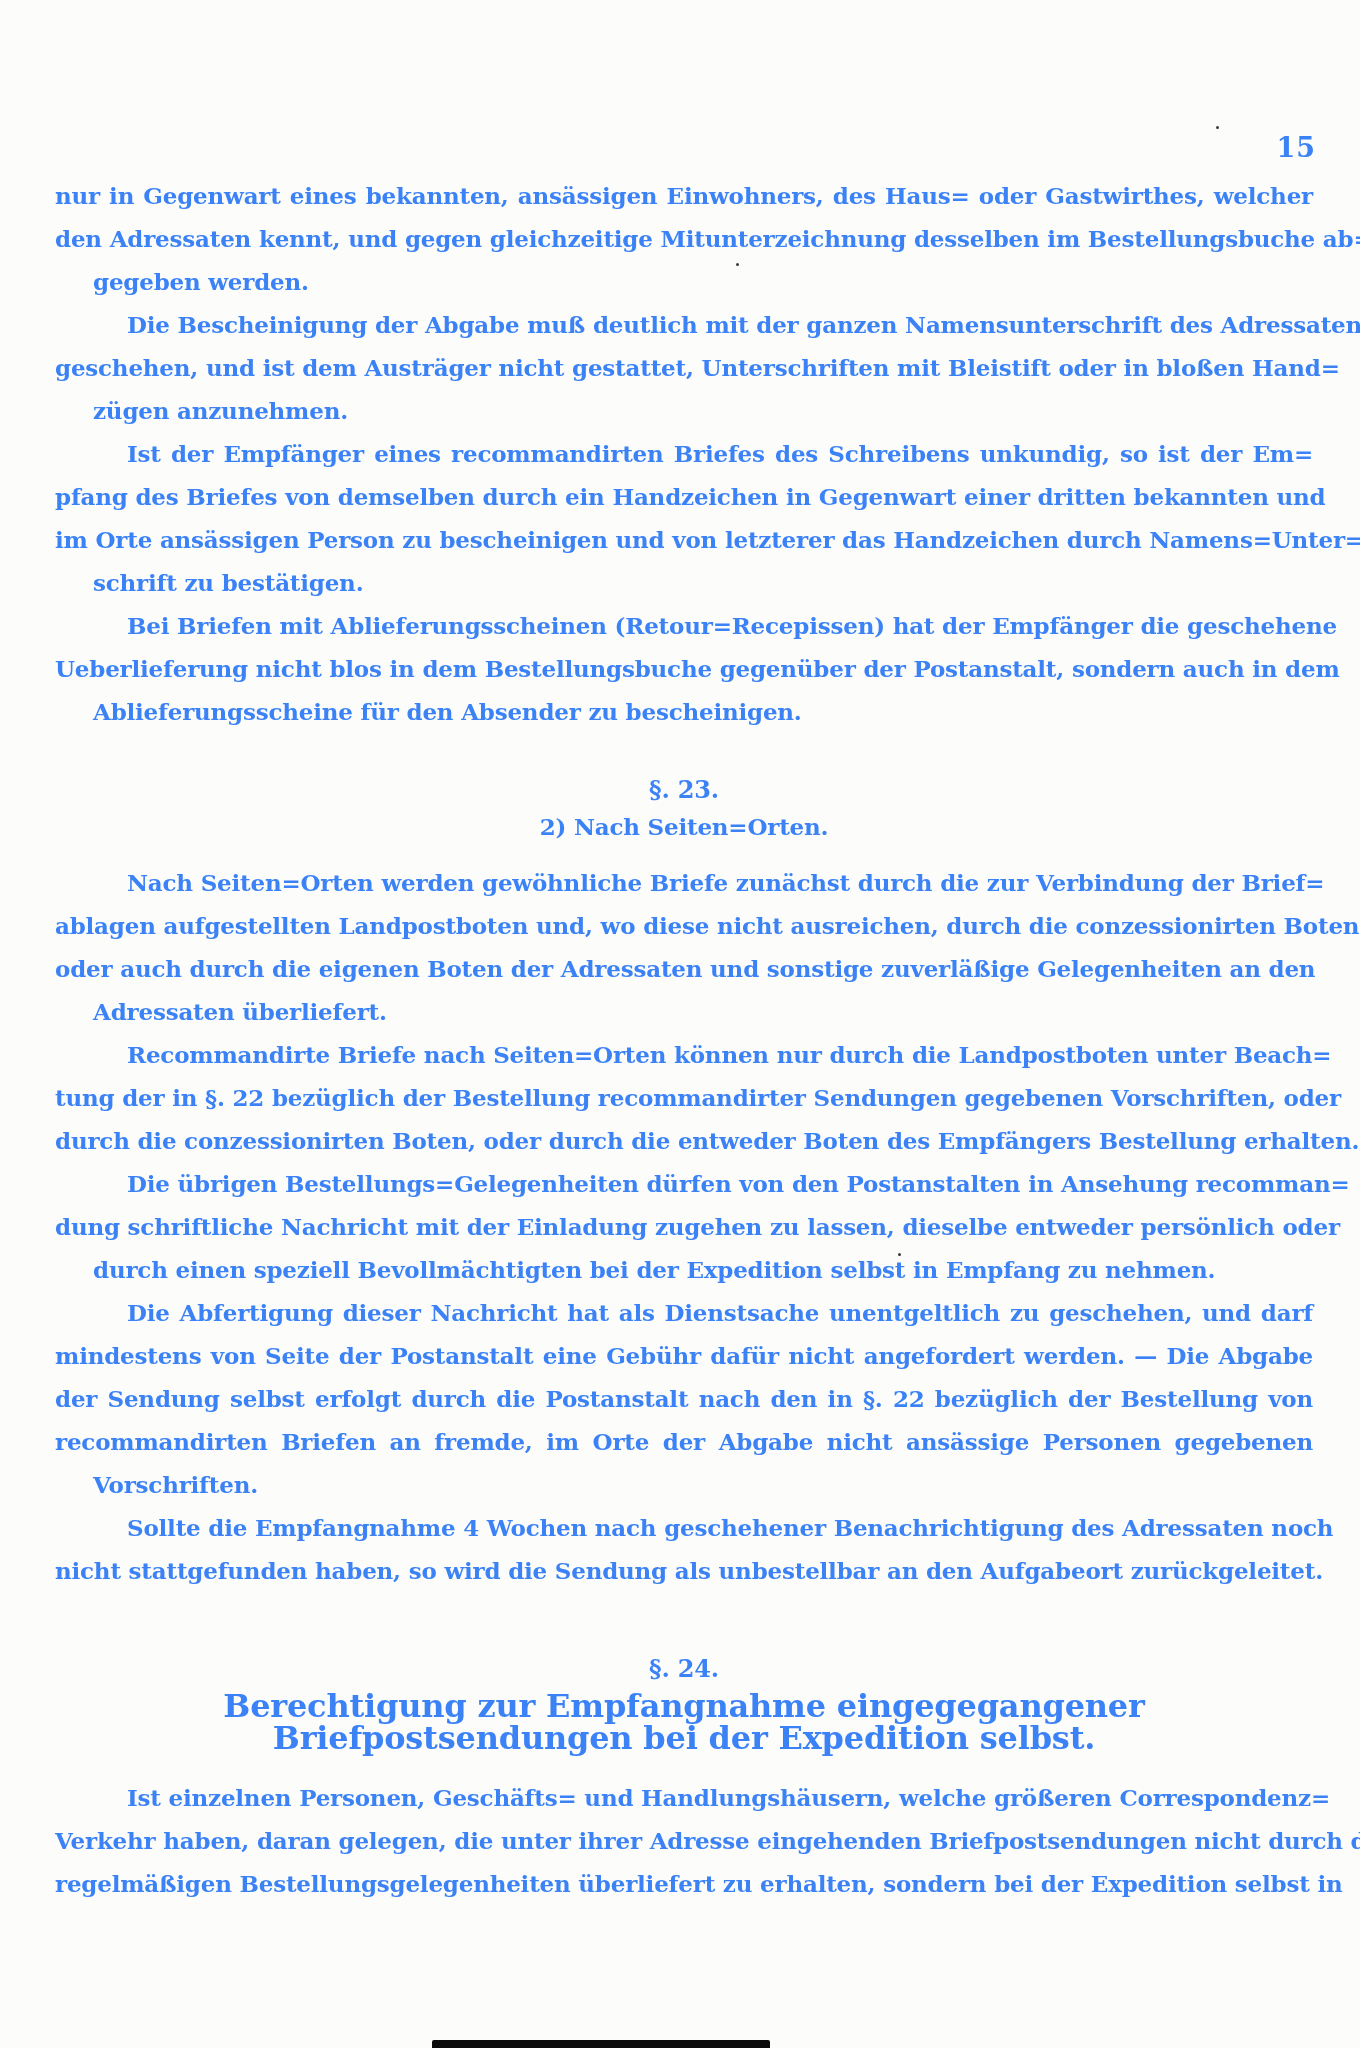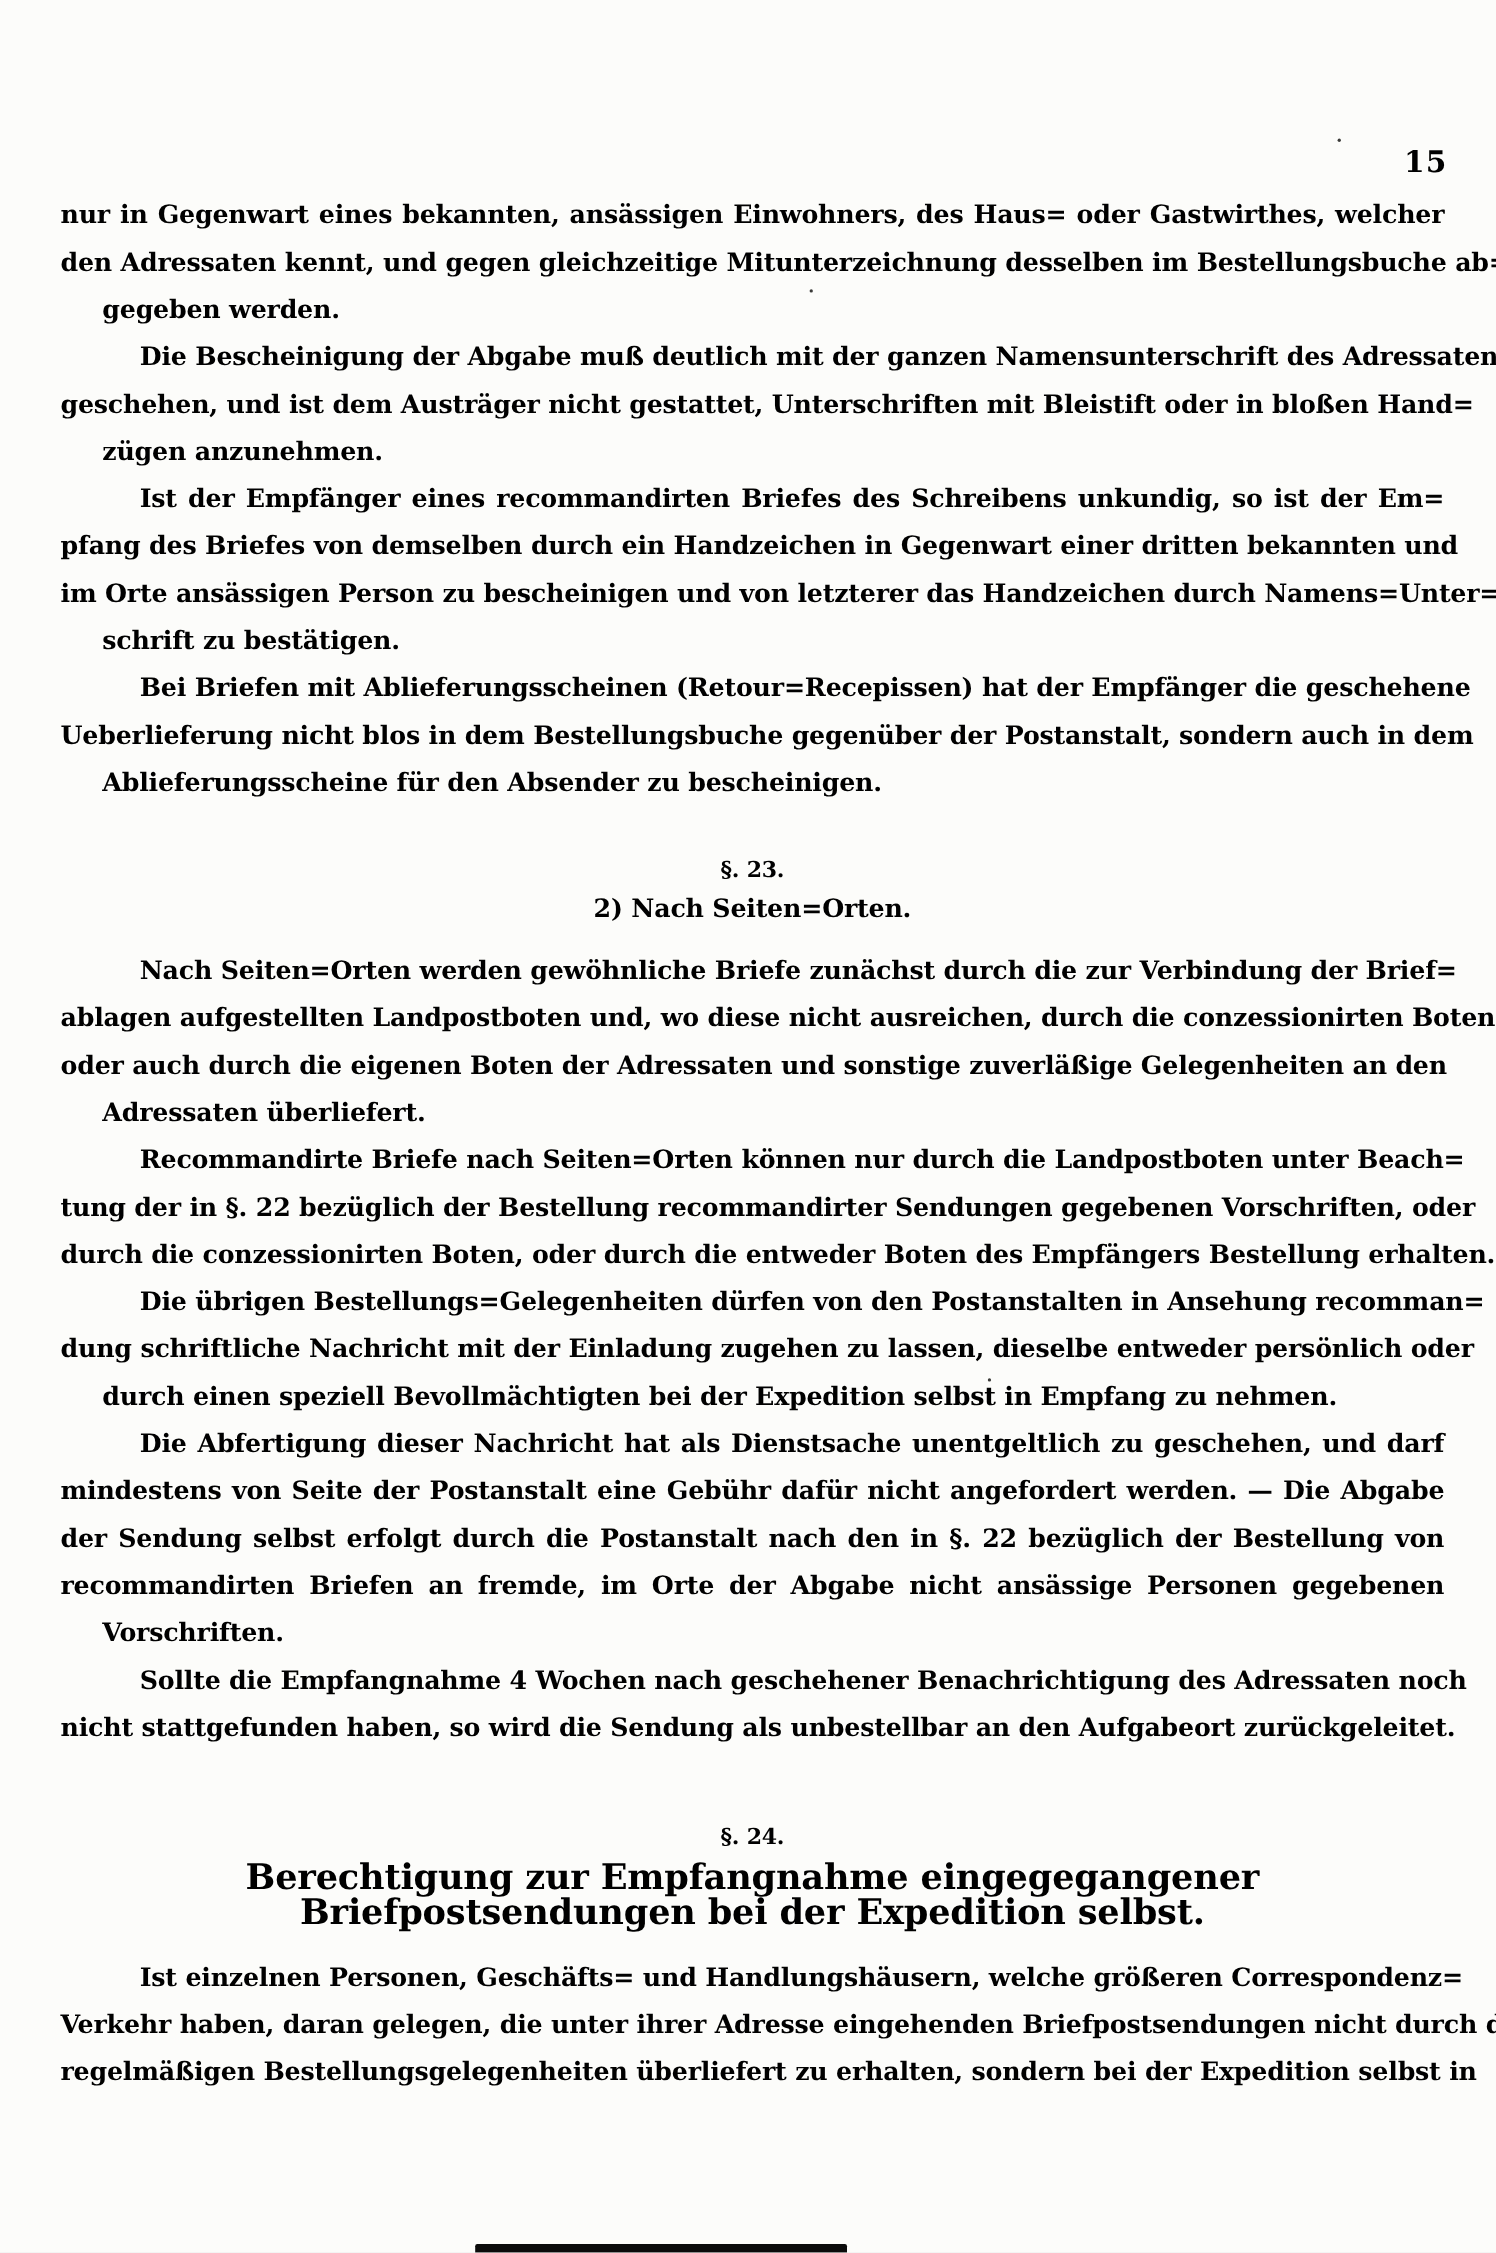--- a/index.html
+++ b/index.html
@@ -2,21 +2,21 @@
 <html lang="de"><head>
 <meta charset="utf-8">
 <style>
   html, body { margin: 0; padding: 0; background: #e8e8e6; }
   .page {
     position: relative;
     width: 1360px;
     height: 2048px;
     margin: 0 auto;
     background: #fcfcfa;
-    color: #000000;
+    color: #3b82f6;
     font-family: "DejaVu Serif", "Liberation Serif", serif;
     font-weight: bold;
     overflow: hidden;
   }
   .page-number {
     position: absolute;
     top: 132px;
     right: 44px;
     font-size: 27px;
     letter-spacing: 1px;
@@ -36,21 +36,21 @@
     text-align: justify;
     text-align-last: justify;
     height: 43px;
     overflow: visible;
   }
   .line.indent { padding-left: 72px; }
   .line.last { text-align-last: left; margin-left: 38px; }
   .section-heading {
     margin: 40px 0 4px;
     text-align: center;
-    font-size: 20px;
+    font-size: 24px;
     line-height: 34px;
   }
   .section-heading.space-large { margin-top: 60px; }
   .section-subheading {
     text-align: center;
     font-size: 23px;
     line-height: 32px;
     margin: 2px 0 18px;
   }
   .section-subheading.bold-sub { font-size: 32px; margin-bottom: 22px; }

